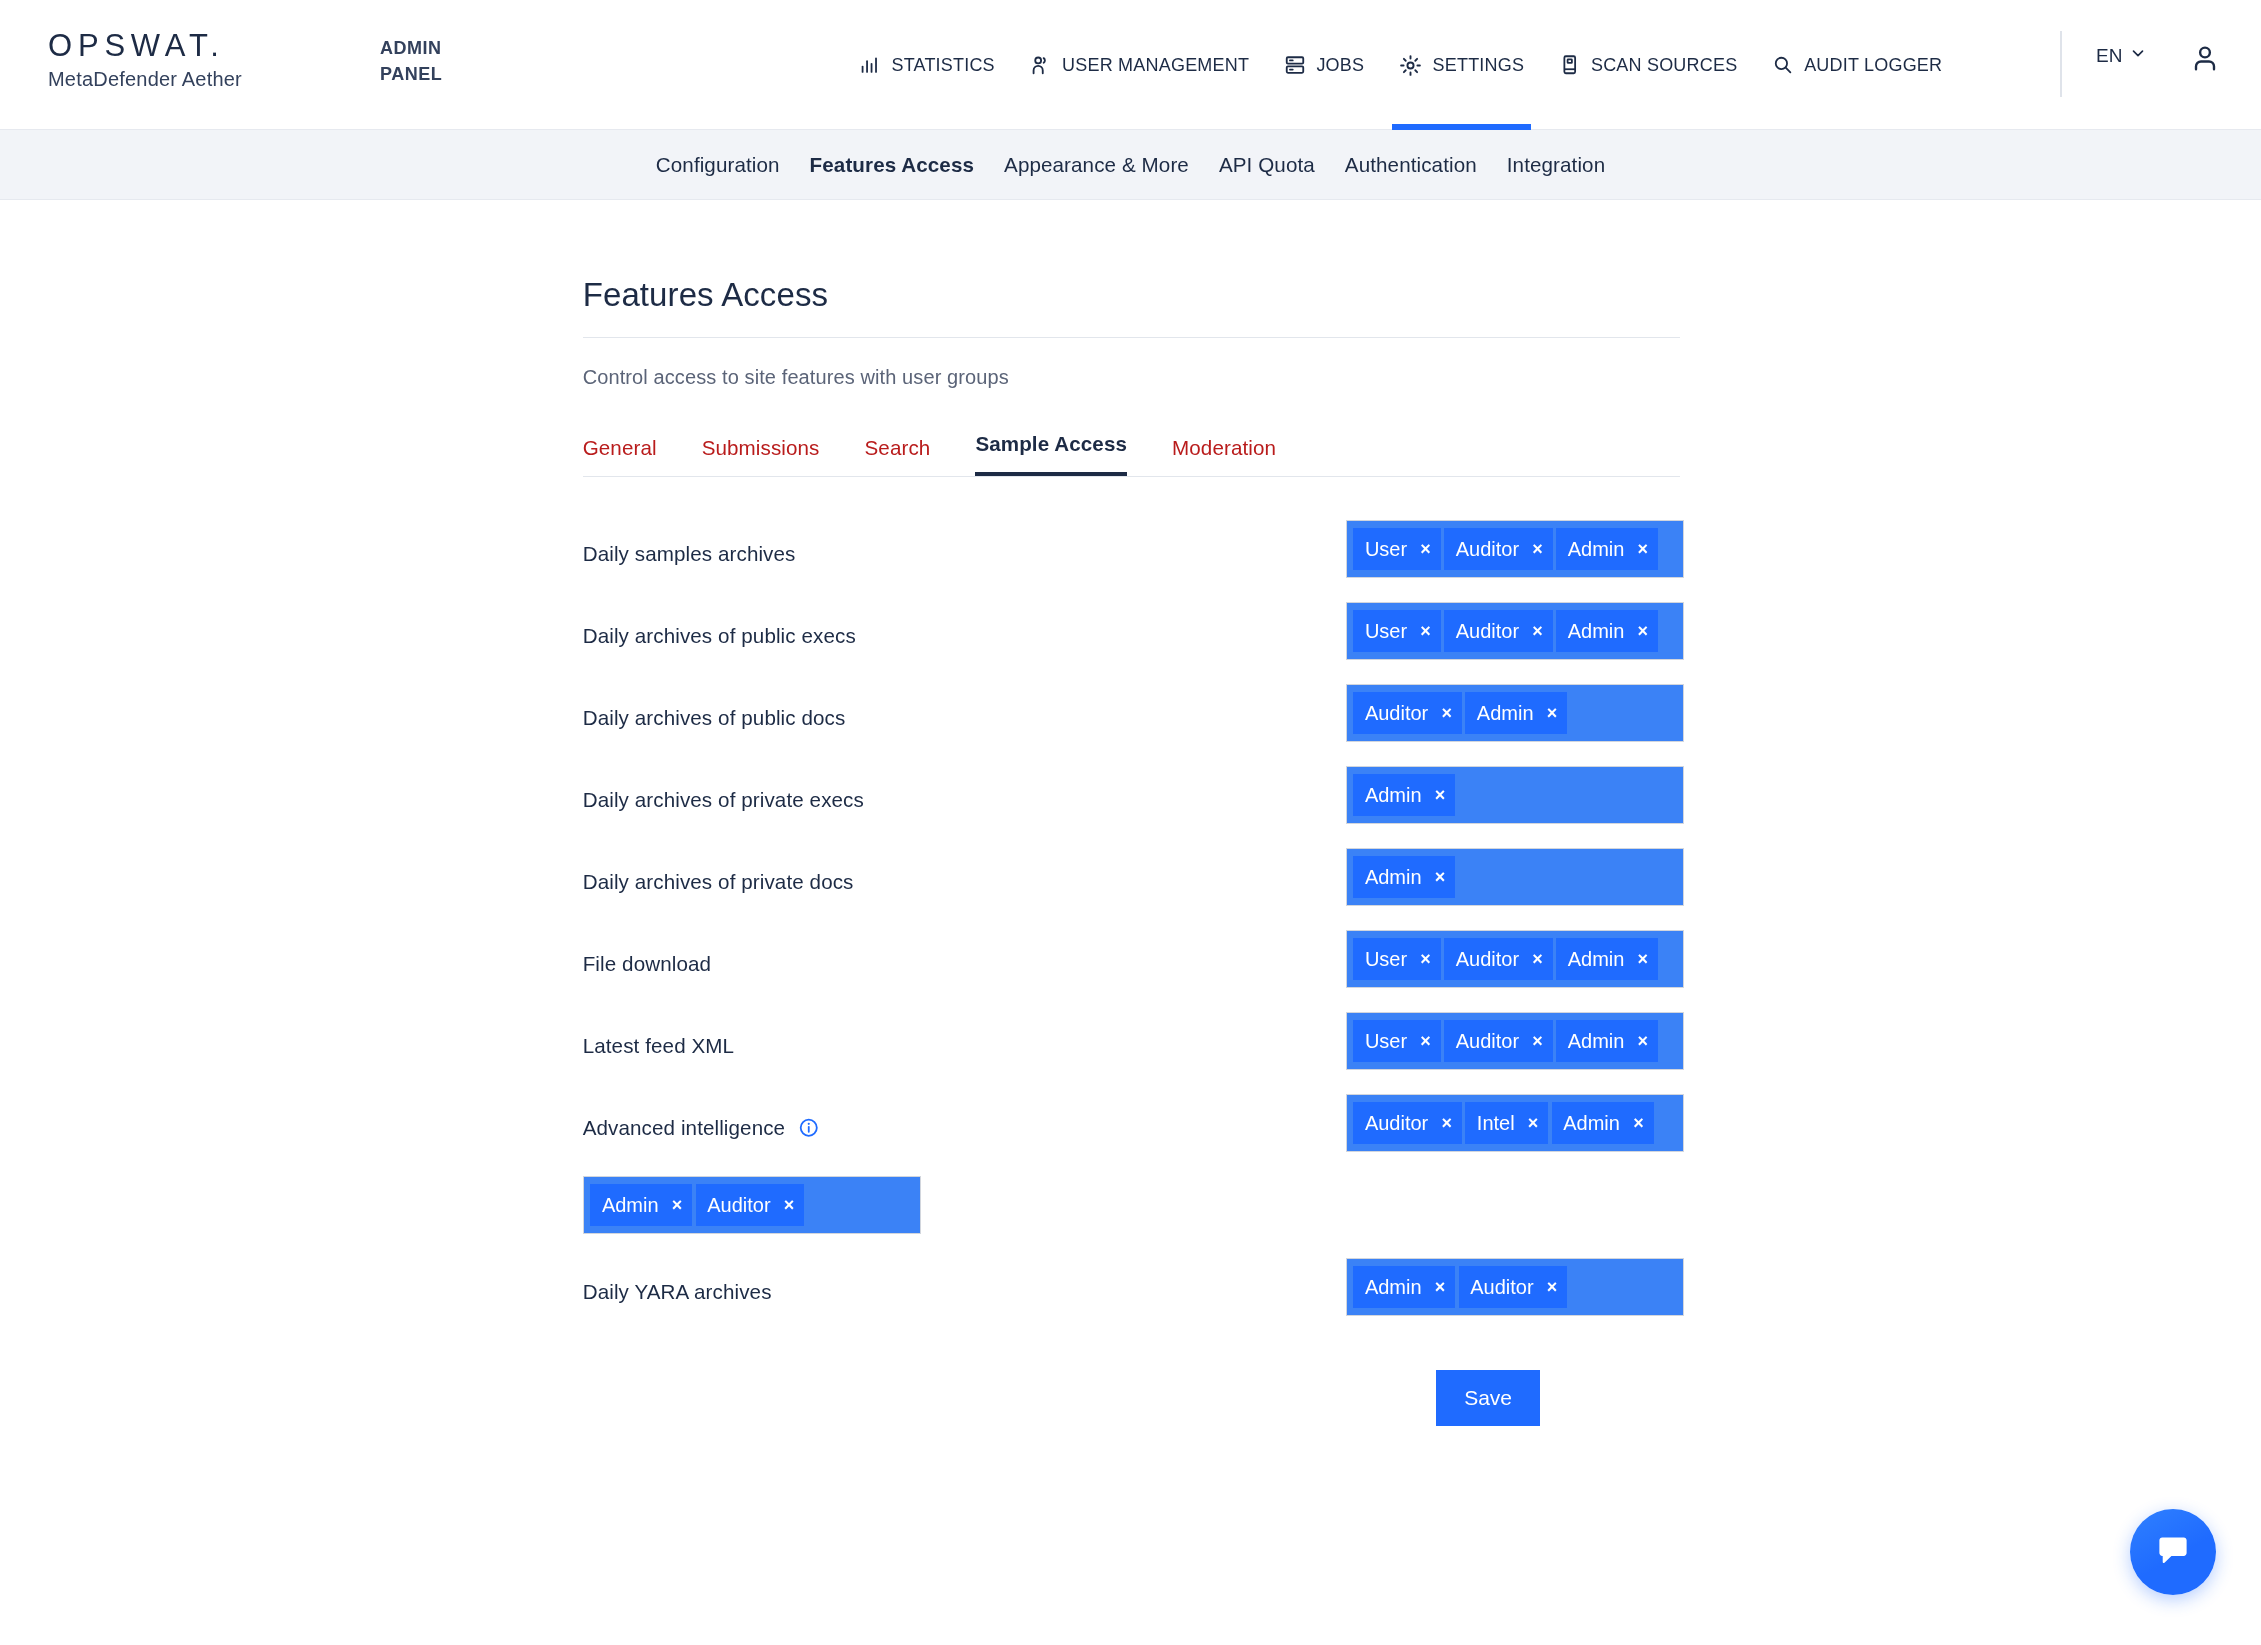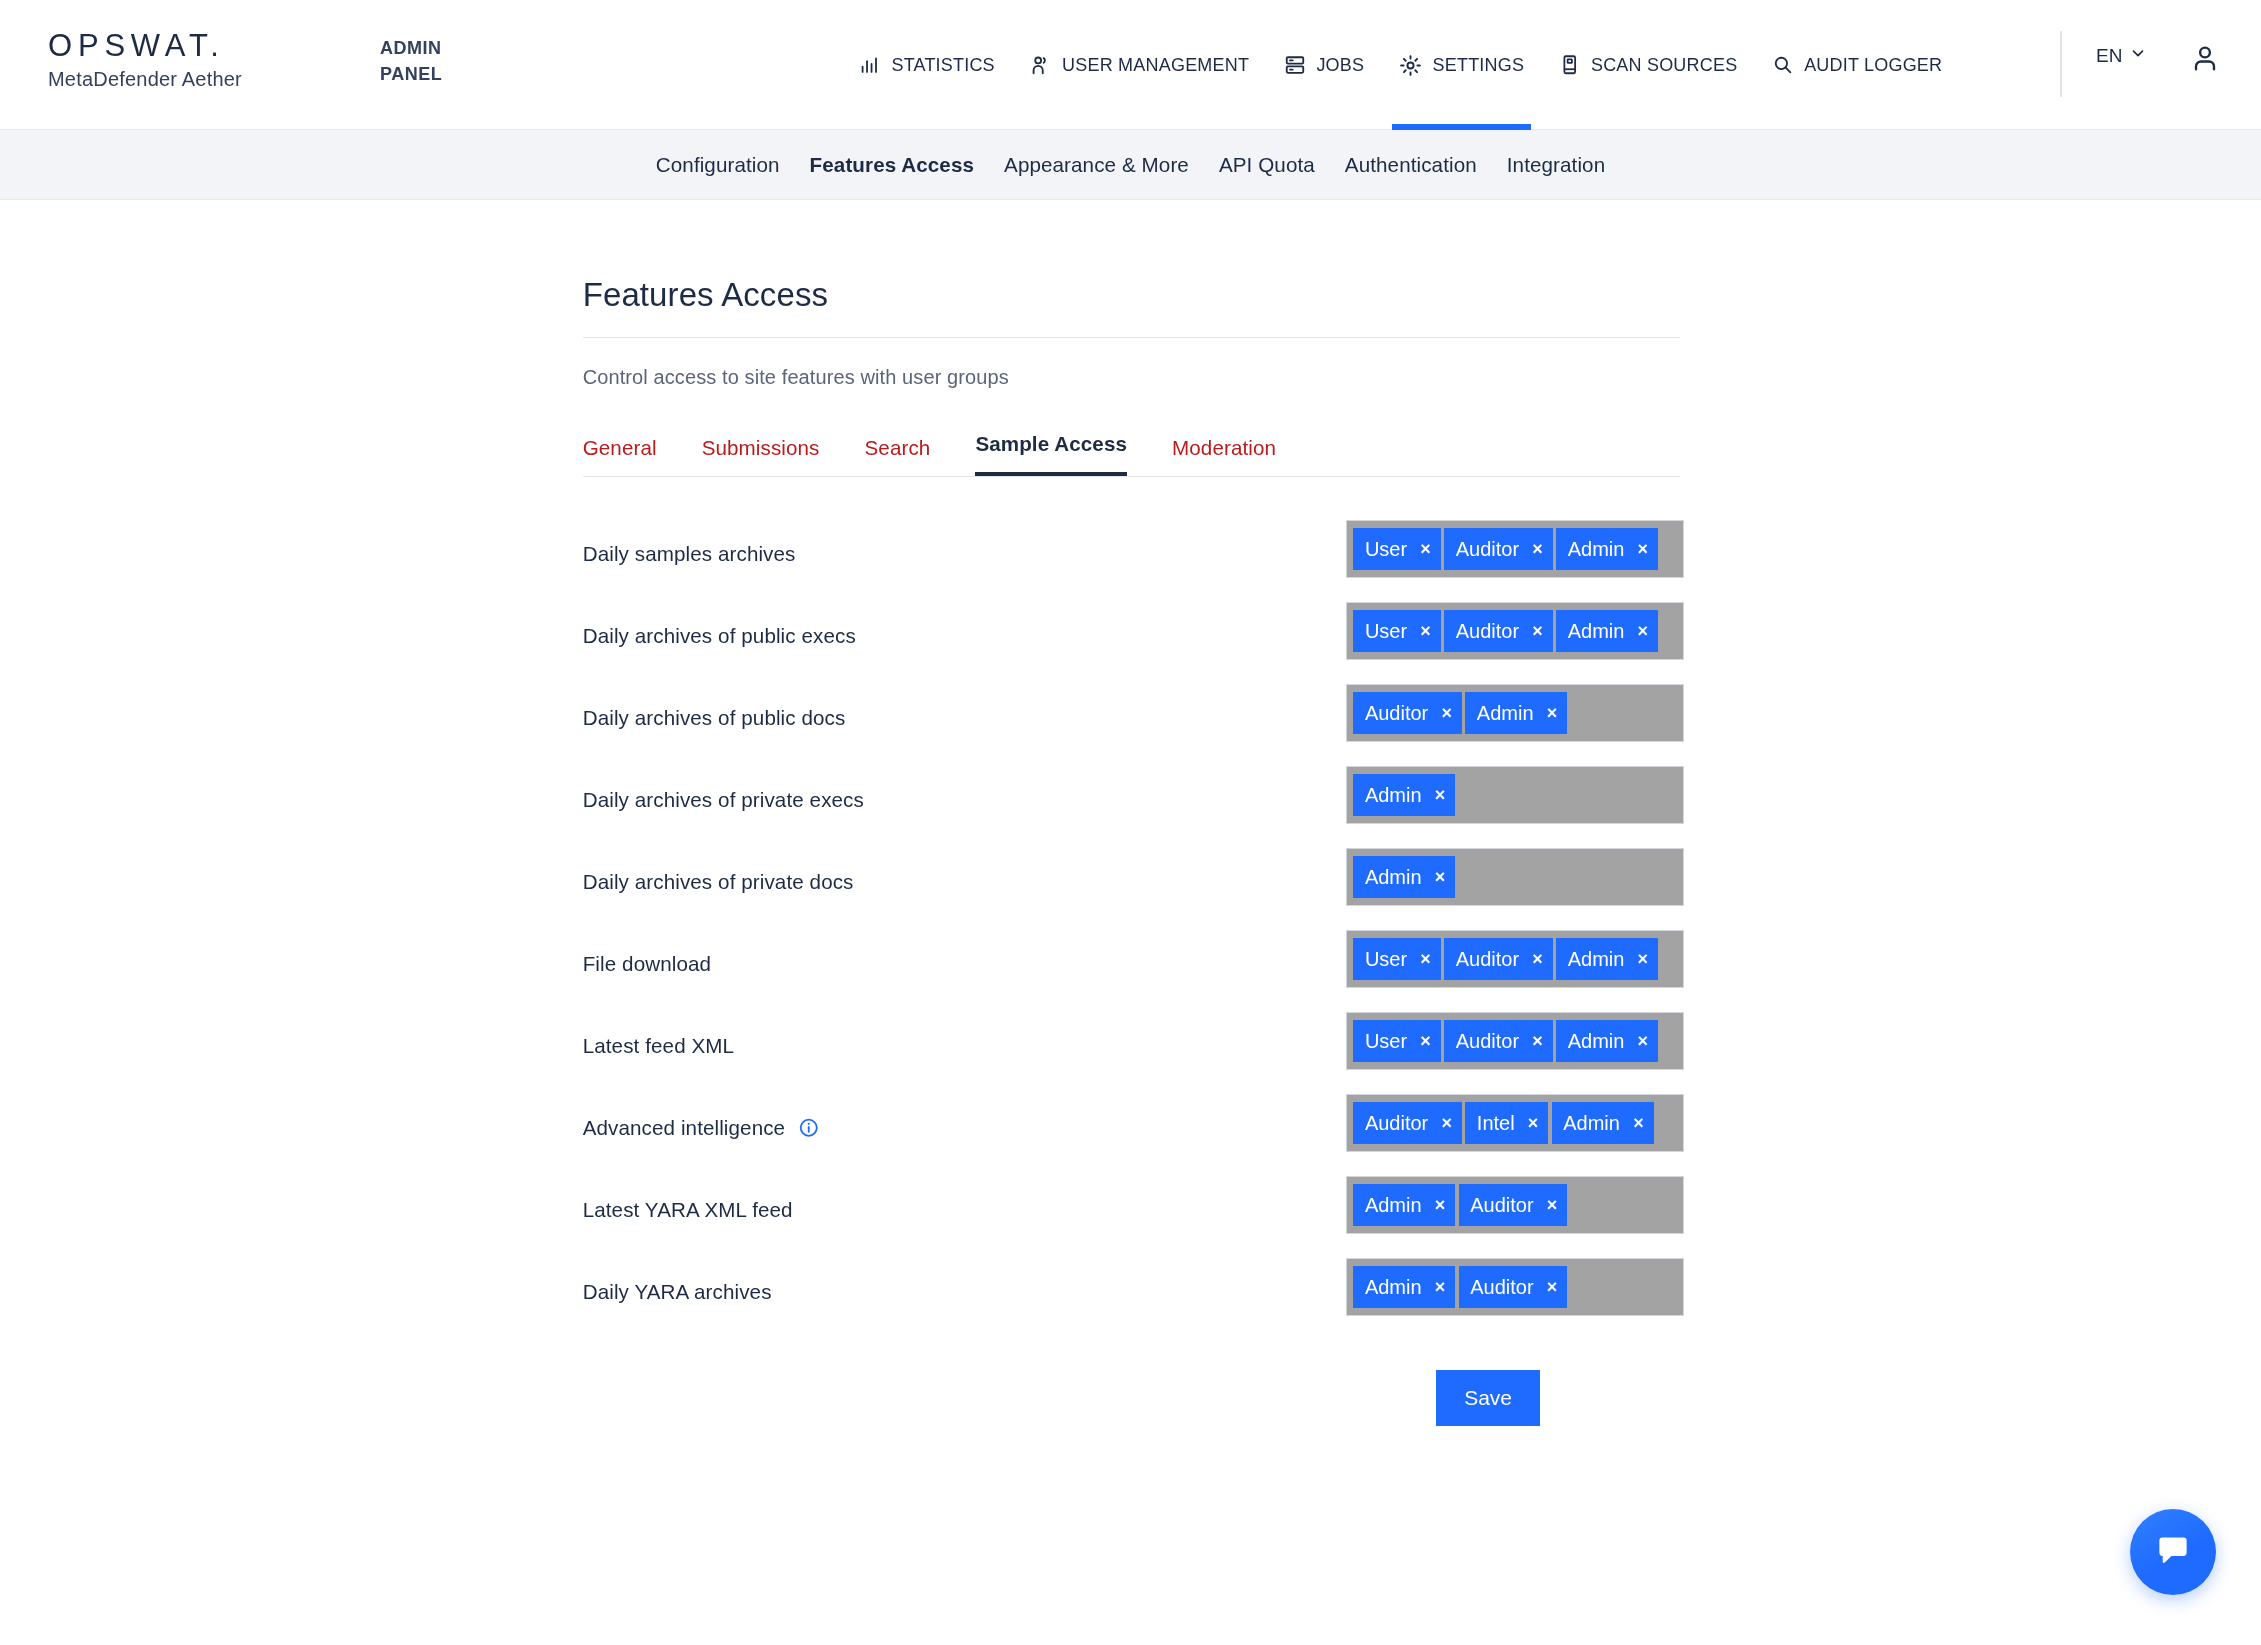--- a/index.html
+++ b/index.html
@@ -106,21 +106,21 @@
   }
   .row-label {
     width: 763px; flex: none;
     font-size: 20.6px; color: #1d2b45; padding-top: 21.5px;
     display: flex; align-items: center; gap: 13.2px;
     letter-spacing: 0.1px;
   }
   .tagbox {
     width: 338px; flex: none;
     border: 0.8px solid #d2d6dd;
-    background: #a3a3a3;
+    background: #3b82f6;
     padding: 6.6px 6.6px 6.6px 6.6px;
     display: flex; flex-wrap: wrap;
     align-content: flex-start;
     gap: 3.3px 3.3px;
     min-height: 50px;
     cursor: text;
   }
   .chip {
     background: #1f6bff; color: #ffffff;
     font-size: 20px; line-height: 1;
@@ -417,23 +417,20 @@
               <span>Intel</span>
               <span class="chip-x">×</span>
             </span>
             <span class="chip">
               <span>Admin</span>
               <span class="chip-x">×</span>
             </span>
           </div>
         </div>
         <div class="row">
-          <div class="row-label">
-            <span>Latest YARA XML feed</span>
-          </div>
           <div class="tagbox">
             <span class="chip">
               <span>Admin</span>
               <span class="chip-x">×</span>
             </span>
             <span class="chip">
               <span>Auditor</span>
               <span class="chip-x">×</span>
             </span>
           </div>

